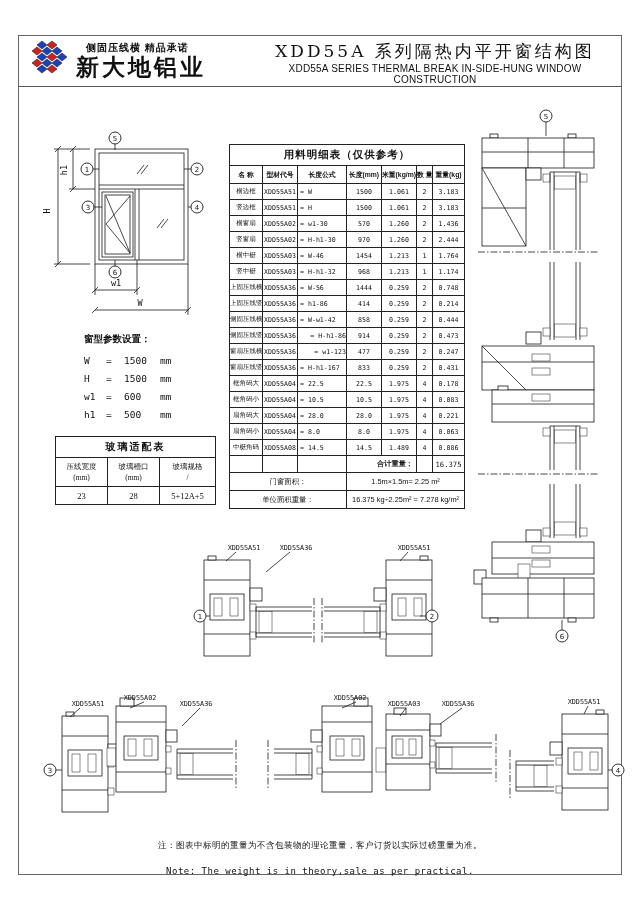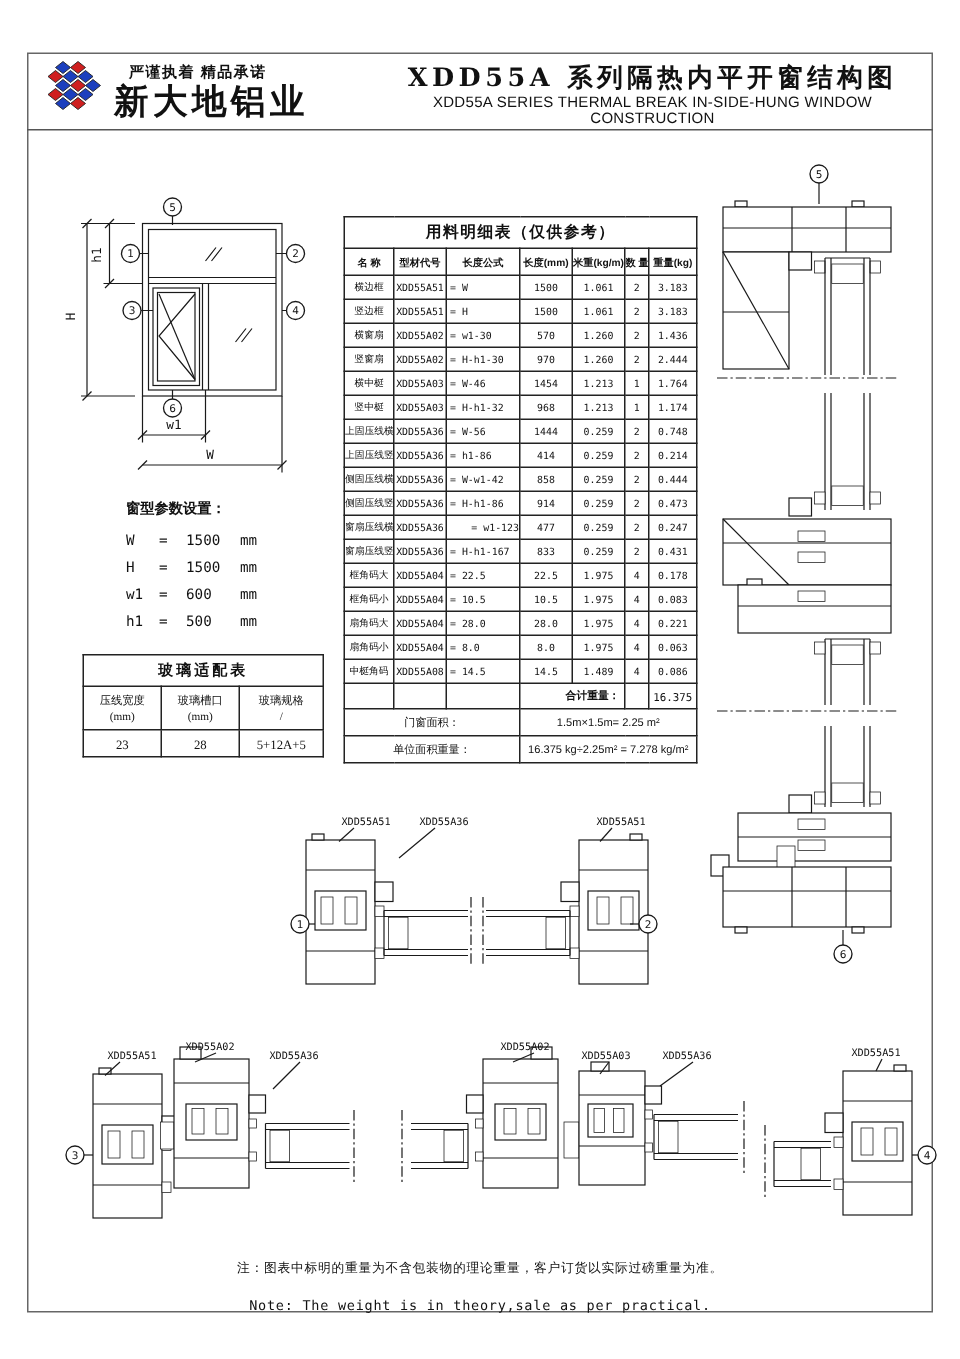--- a/index.html
+++ b/index.html
@@ -6,21 +6,21 @@
   #page{position:relative;width:640px;height:906px;background:#fff;overflow:hidden;
         font-family:"Liberation Sans",sans-serif;color:#111;}
   .border-frame{position:absolute;left:18px;top:35px;width:602px;height:838px;border:1px solid #666;}
   .header-rule{position:absolute;left:18px;top:86px;width:604px;border-top:1.5px solid #555;}
   .abs{position:absolute;}
   
   .slogan{left:86px;top:41px;font-size:10px;font-weight:bold;letter-spacing:1px;}
   .company{left:76px;top:52px;font-size:23px;font-weight:bold;letter-spacing:3px;
            font-family:"DejaVu Serif",serif;}
   .titleblock{left:252px;top:40px;width:366px;text-align:center;}
-  .title-cn{font-size:17px;font-weight:700;letter-spacing:3px;font-family:"DejaVu Serif",serif;}
+  .title-cn{font-size:17px;font-weight:400;letter-spacing:3px;font-family:"DejaVu Serif",serif;}
   .title-en{font-size:10px;margin-top:0;letter-spacing:0.2px;}
   
   .params{left:84px;top:333px;width:140px;font-size:9.5px;}
   .params .ttl{font-weight:bold;margin-bottom:6px;}
   .params .row{display:flex;line-height:18px;font-family:"DejaVu Sans Mono",monospace;}
   .params .n{width:22px;} .params .e{width:18px;} .params .v{width:36px;} .params .u{width:24px;}
   
   table{border-collapse:collapse;table-layout:fixed;background:#fff;}
   td,th{border:1px solid #222;text-align:center;padding:0;overflow:hidden;white-space:nowrap;}
   .mat{left:229px;top:144px;width:235px;font-size:7px;}
@@ -68,21 +68,21 @@
       <polygon points="14,14 19,18 14,22 9,18" fill="#1c3fbe"></polygon>
       <polygon points="24,14 29,18 24,22 19,18" fill="#cf1f1f"></polygon>
       <polygon points="34,14 39,18 34,22 29,18" fill="#1c3fbe"></polygon>
       <polygon points="9,20 14,24 9,28 4,24" fill="#cf1f1f"></polygon>
       <polygon points="19,20 24,24 19,28 14,24" fill="#1c3fbe"></polygon>
       <polygon points="29,20 34,24 29,28 24,24" fill="#1c3fbe"></polygon>
       <polygon points="14,26 19,30 14,34 9,30" fill="#1c3fbe"></polygon>
       <polygon points="24,26 29,30 24,34 19,30" fill="#cf1f1f"></polygon>
     </g>
   </svg>
-  <div class="abs slogan">严谨执着  精品承诺</div>
+  <div class="abs slogan">侧固压线横  精品承诺</div>
   <div class="abs company">新大地铝业</div>
   <div class="abs titleblock">
     <div class="title-cn">XDD55A 系列隔热内平开窗结构图</div>
     <div class="title-en">XDD55A   SERIES THERMAL BREAK IN-SIDE-HUNG WINDOW CONSTRUCTION</div>
   </div>
 
   <svg class="abs" style="left:40px;top:112px" width="185" height="215" viewBox="0 0 185 215">
     <rect x="55" y="37" width="93" height="115"></rect>
     <rect x="59" y="41" width="85" height="107"></rect>
     <line x1="59" y1="73" x2="144" y2="73"></line>
@@ -317,21 +317,21 @@
         <td class="mono">XDD55A36</td>
         <td class="mono" style="text-align:left;padding-left:2px">= W-w1-42</td>
         <td class="mono">858</td>
         <td class="mono">0.259</td>
         <td class="mono">2</td>
         <td class="mono">0.444</td>
       </tr>
         <tr>
         <td class="nm">侧固压线竖</td>
         <td class="mono">XDD55A36</td>
-        <td class="mono" style="text-align:left;padding-left:2px">= H-h1-86</td>
+        <td class="mono" style="text-align:right;padding-left:2px">= H-h1-86</td>
         <td class="mono">914</td>
         <td class="mono">0.259</td>
         <td class="mono">2</td>
         <td class="mono">0.473</td>
       </tr>
         <tr>
         <td class="nm">窗扇压线横</td>
         <td class="mono">XDD55A36</td>
         <td class="mono" style="text-align:right;padding-left:2px">= w1-123</td>
         <td class="mono">477</td>

